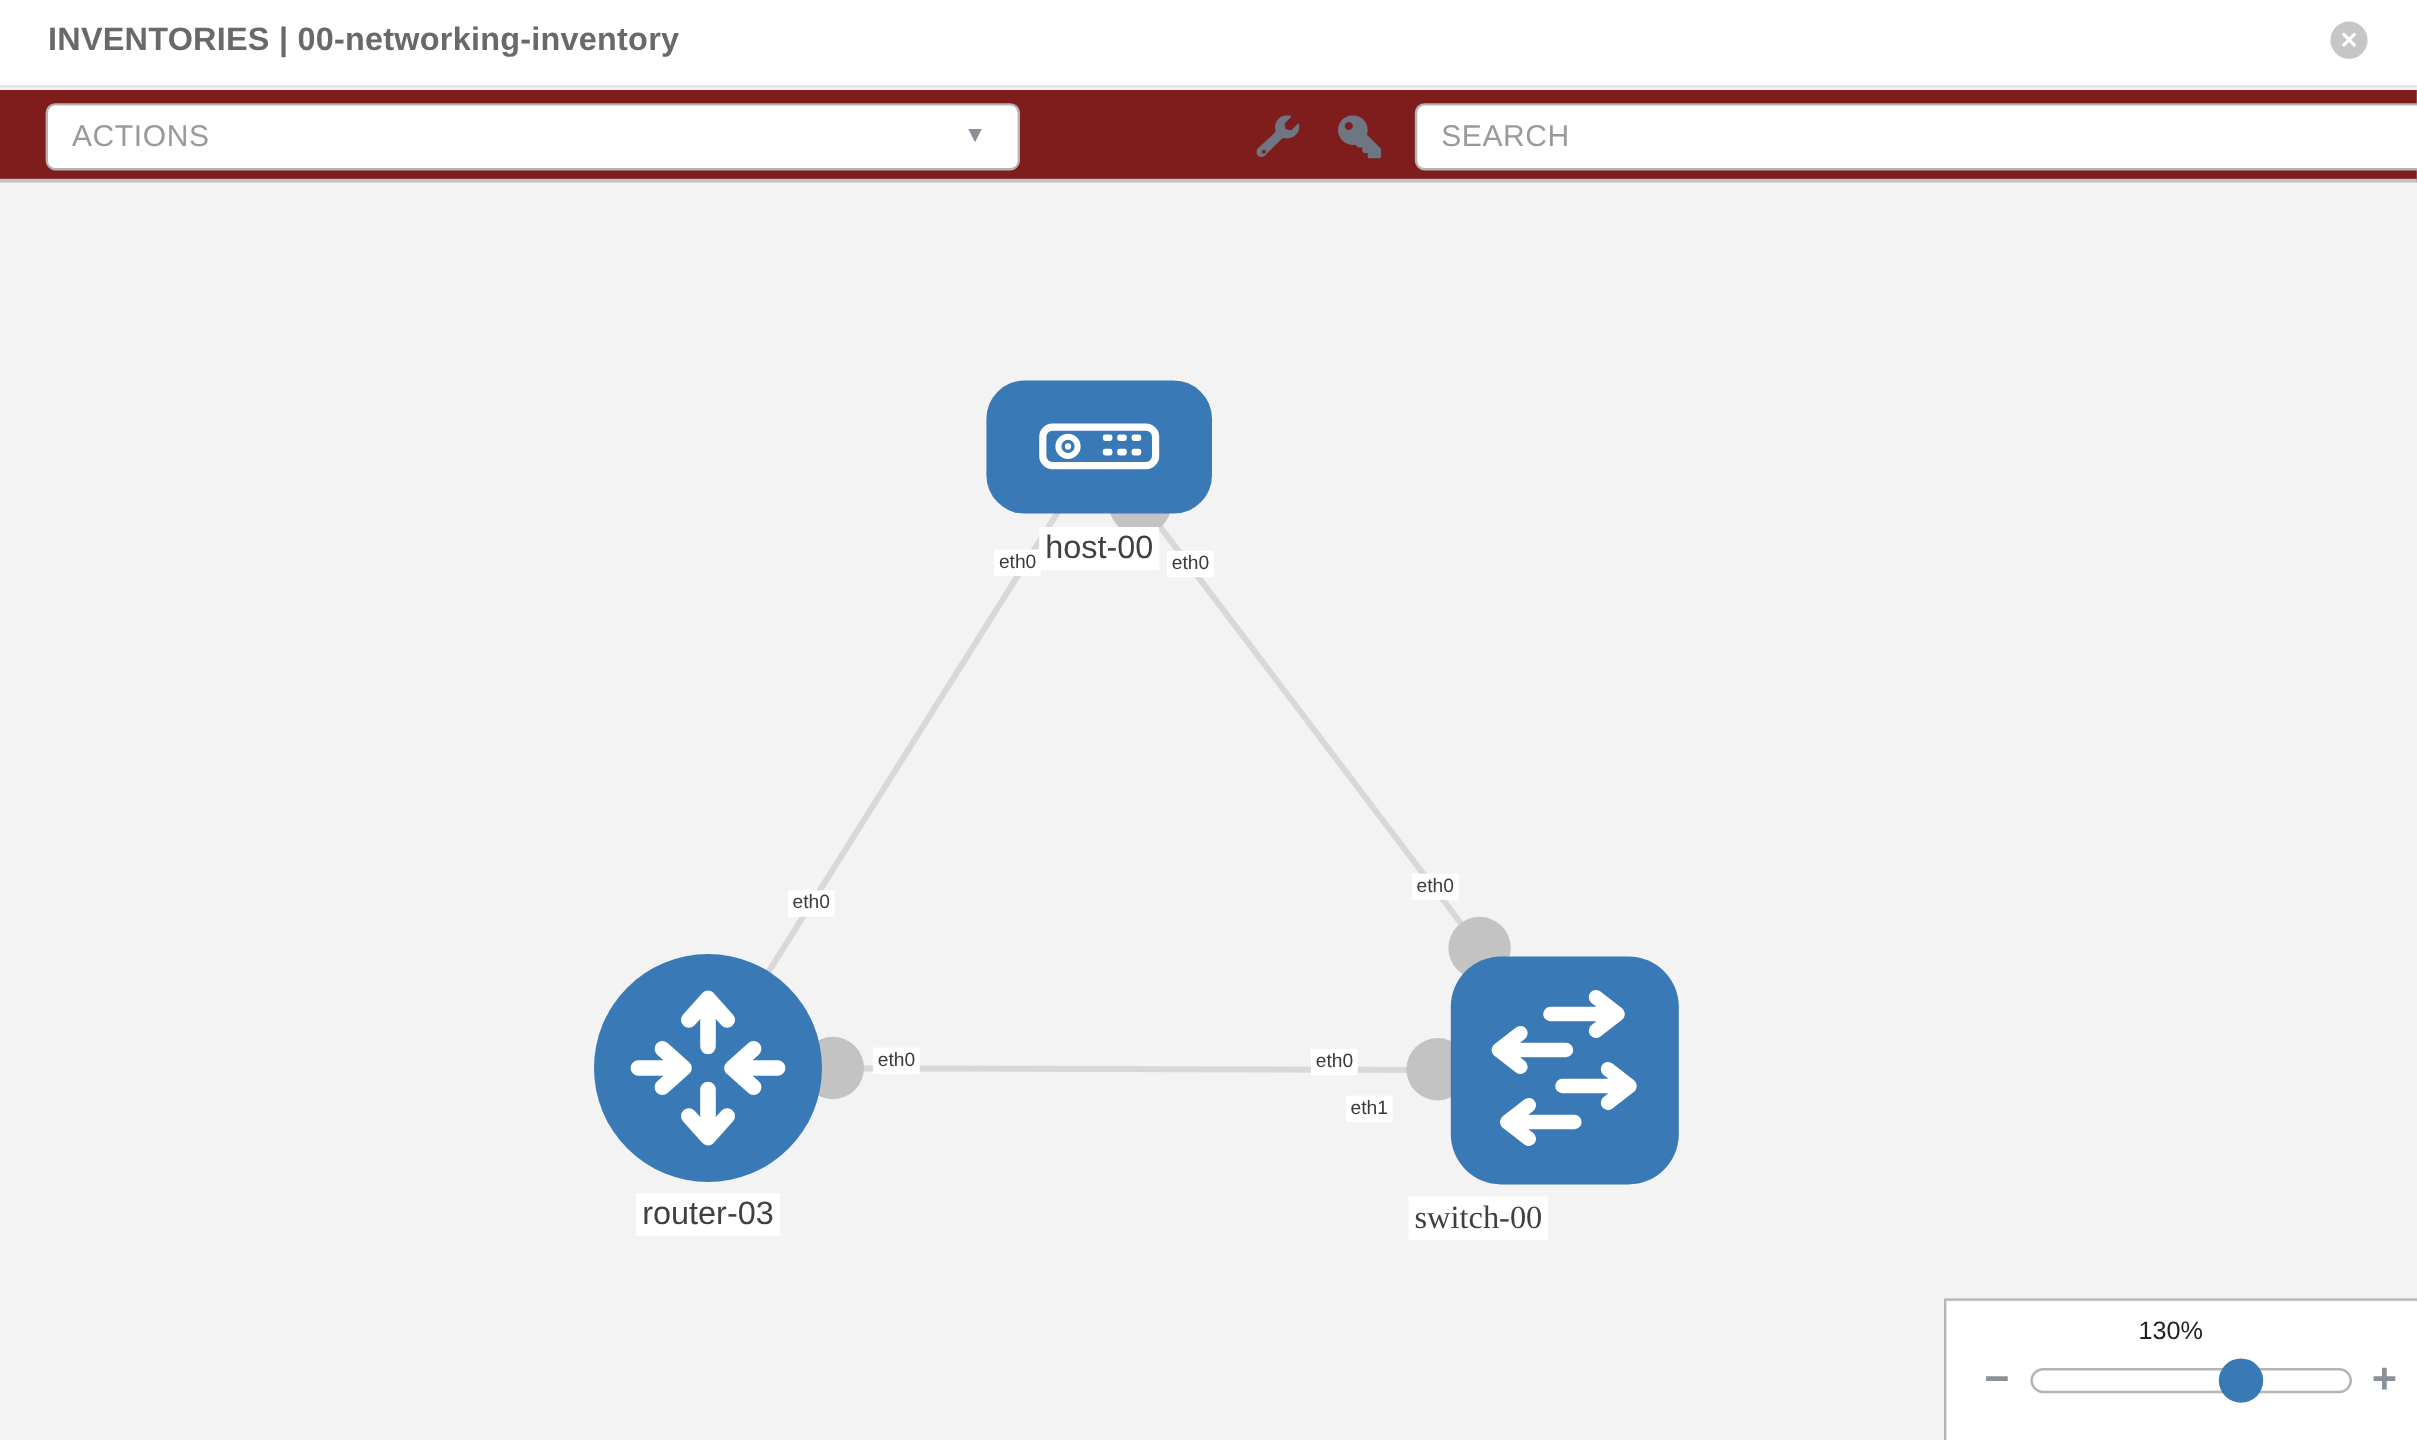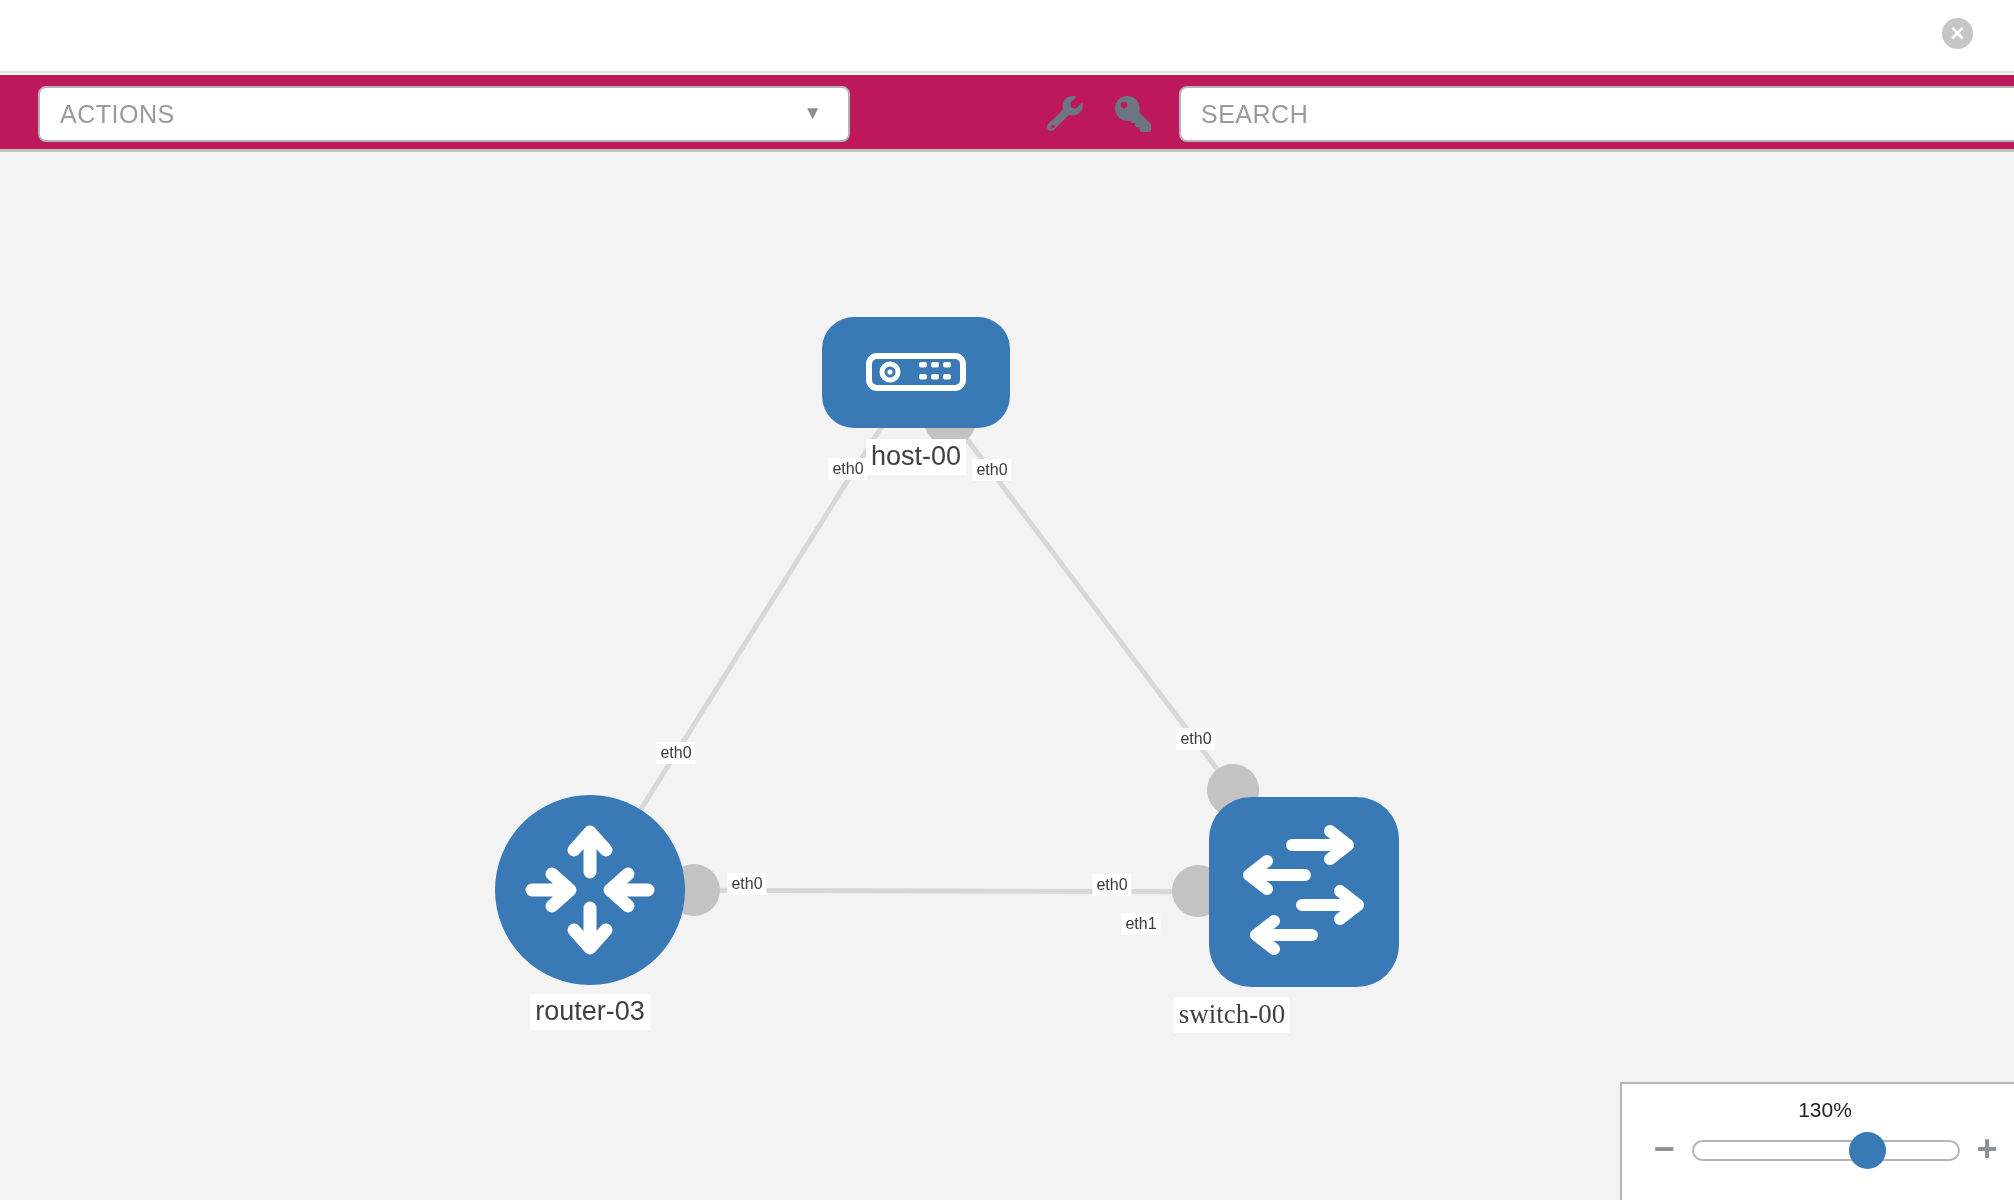--- a/index.html
+++ b/index.html
@@ -11,21 +11,21 @@
             background:#ffffff; border-bottom:2px solid #e2e2e2; }
   .title  { position:absolute; left:40px; top:18px; font-size:27px; font-weight:700;
             color:#696969; letter-spacing:.2px; }
   .close-btn { position:absolute; left:1942px; top:18px; width:31px; height:31px;
                border-radius:50%; background:#c6c6c6; color:#ffffff; cursor:pointer;
                display:flex; align-items:center; justify-content:center;
                font-size:19px; font-weight:700; }
 
   
   .toolbar { position:absolute; left:0; top:75px; width:2014px; height:77px;
-             background:#be185d; border-bottom:3px solid #c4c4c4; }
+             background:#7f1d1d; border-bottom:3px solid #c4c4c4; }
   .select-box { position:absolute; top:11px; height:56px; background:#ffffff;
                 border:2px solid #b3b3b3; border-radius:8px; display:flex;
                 align-items:center; cursor:pointer; }
   .select-box .lbl { margin-left:20px; font-size:25px; color:#9a9a9a; letter-spacing:.5px; }
   .select-box .caret { position:absolute; right:26px; top:14px; font-size:19px; color:#8a9097; }
   .actions-box { left:38px;  width:812px; }
   .search-box  { left:1179px; width:948px; }
   .tool-icon-btn { position:absolute; top:19px; width:40px; height:40px; display:flex;
                    align-items:center; justify-content:center; cursor:pointer; }
   .tool-icon-btn svg { fill:#6d7682; }
@@ -37,37 +37,38 @@
             background:#f3f3f3; }
   .graph-label { position:absolute; transform:translate(-50%,-50%);
                  background:#ffffff; color:#404040; white-space:nowrap;
                  padding:1px 5px; line-height:1.25; }
   .node-label { font-size:27px; }
   .if-label   { font-size:16px; color:#3a3a3a; padding:1px 4px; }
 
   
   .zoom-panel { position:absolute; left:1620px; top:1082px; width:420px; height:150px;
                 background:#ffffff; border:2px solid #b5b5b5; }
-  .zoom-level { position:absolute; left:203px; top:14px; transform:translateX(-50%);
+  .zoom-level { position:absolute; left:187px; top:14px; transform:translateX(-50%);
                 font-size:21px; color:#222222; }
   .zoom-btn { position:absolute; top:40px; width:44px; height:50px; display:flex;
               align-items:center; justify-content:center; font-size:36px; font-weight:700;
               color:#8b9198; cursor:pointer; }
   .zoom-out { left:20px; }
   .zoom-in  { left:343px; }
   .zoom-track { position:absolute; left:70px; top:56px; width:268px; height:21px;
                 background:#ffffff; border:2px solid #b5b5b5; border-radius:11px;
                 cursor:pointer; }
   .zoom-thumb { position:absolute; left:155px; top:-10px; width:37px; height:37px;
                 border-radius:50%; background:#3879b6; cursor:grab; }
 </style>
 </head>
 <body>
 
 <div class="header">
+  <div class="title">INVENTORIES | 00-networking-inventory</div>
   <div class="close-btn">
     <span>✕</span>
   </div>
 </div>
 
 <div class="toolbar">
   <div class="select-box actions-box">
     <span class="lbl">ACTIONS</span>
     <span class="caret">▼</span>
   </div>

